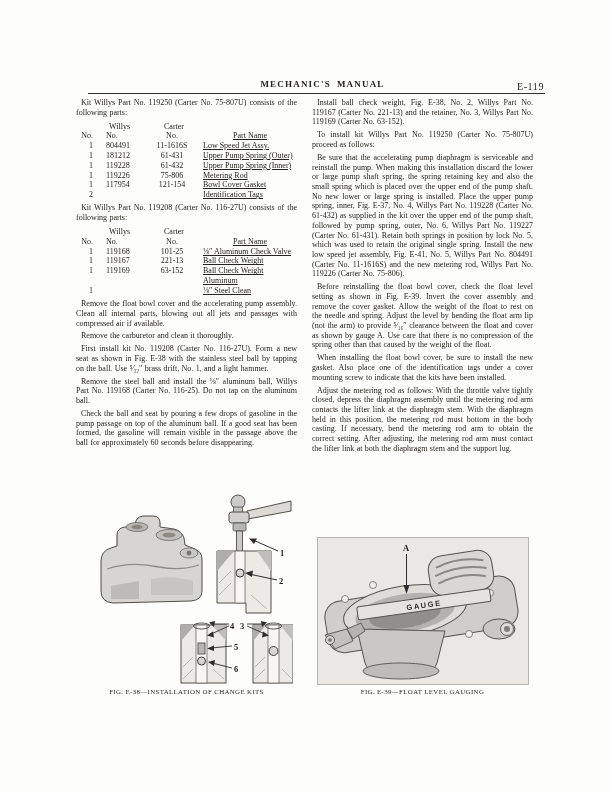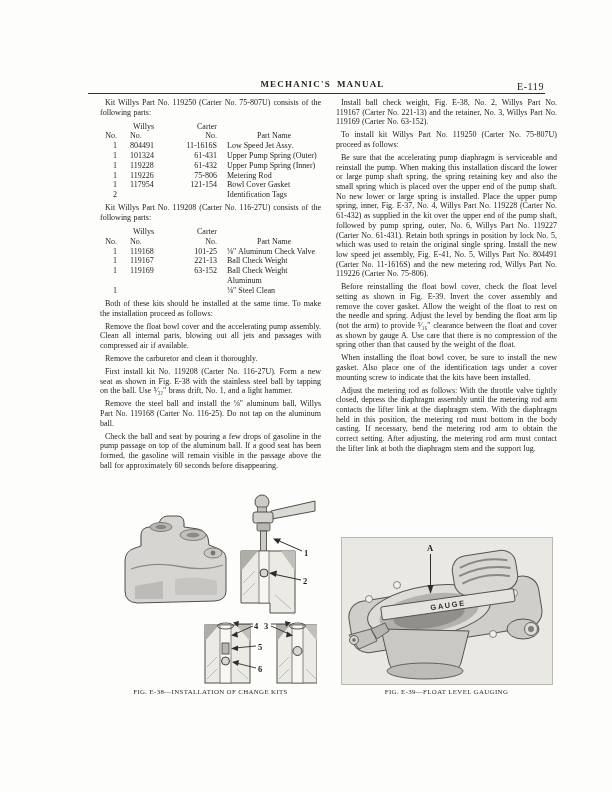--- a/index.html
+++ b/index.html
@@ -21,36 +21,36 @@
   .header-title {
     position:absolute; left:12px; right:0; top:1px; text-align:center;
     font-size:9px; font-weight:bold; letter-spacing:1.2px; word-spacing:2.5px;
   }
   .page-num {
     position:absolute; right:1px; top:2.5px;
     font-size:10px; letter-spacing:0.6px;
   }
   
   .columns {
-    position:absolute; left:100px; top:98px; width:457px; height:597px;
+    position:absolute; left:76px; top:98px; width:457px; height:597px;
     display:flex; gap:15px;
   }
   .col { width:221px; display:flex; flex-direction:column; }
   .para {
     font-size:8px; line-height:9.7px; text-align:justify;
     text-indent:5px; margin-bottom:3.2px;
     word-spacing:0.3px;
   }
   
   .parts-table { margin:1px 0 3.5px 2px; font-size:8px; }
   .pt-line { display:flex; line-height:9.8px;gap:6px; }
   .ptc-qty   { width:15px; text-align:right; flex:none; }
   .ptc-willys{ width:40px; text-align:left; padding-left:7px; flex:none; }
-  .ptc-carter{ width:48px; text-align:right; padding-left:6px; flex:none; }
-  .ptc-name  { flex:1; padding-left:4px; }
+  .ptc-carter{ width:48px; text-align:center; padding-left:6px; flex:none; }
+  .ptc-name  { flex:1; padding-left:4px;text-decoration:underline; }
   .pt-group .ptc-willys, .pt-group .ptc-carter { padding-left:10px; }
   .pt-head .ptc-name { text-align:center; }
   
   .figure { margin-top:auto; }
   .figure svg { display:block; margin:0 auto; }
   .fig-caption {
     text-align:center; font-size:6.9px; letter-spacing:0.35px;
     margin-top:3px; white-space:nowrap; color:#2c2a26;
   }
   .photo-panel { }
@@ -87,21 +87,21 @@
           <span class="ptc-name">Part Name</span>
         </div>
         <div class="pt-line">
           <span class="ptc-qty">1</span>
           <span class="ptc-willys">804491</span>
           <span class="ptc-carter">11-1616S</span>
           <span class="ptc-name">Low Speed Jet Assy.</span>
         </div>
         <div class="pt-line">
           <span class="ptc-qty">1</span>
-          <span class="ptc-willys">101324</span>
+          <span class="ptc-willys">181212</span>
           <span class="ptc-carter">61-431</span>
           <span class="ptc-name">Upper Pump Spring (Outer)</span>
         </div>
         <div class="pt-line">
           <span class="ptc-qty">1</span>
           <span class="ptc-willys">119228</span>
           <span class="ptc-carter">61-432</span>
           <span class="ptc-name">Upper Pump Spring (Inner)</span>
         </div>
         <div class="pt-line">
@@ -158,21 +158,20 @@
           <span class="ptc-name">Ball Check Weight Aluminum</span>
         </div>
         <div class="pt-line">
           <span class="ptc-qty">1</span>
           <span class="ptc-willys"></span>
           <span class="ptc-carter"></span>
           <span class="ptc-name">⅛″ Steel Clean</span>
         </div>
       </div>
 
-      <p class="para">Both of these kits should be installed at the same time. To make the installation proceed as follows:</p>
       <p class="para">Remove the float bowl cover and the accelerating pump assembly. Clean all internal parts, blowing out all jets and passages with compressed air if available.</p>
       <p class="para">Remove the carburetor and clean it thoroughly.</p>
       <p class="para">First install kit No. 119208 (Carter No. 116-27U). Form a new seat as shown in Fig. E-38 with the stainless steel ball by tapping on the ball. Use ⁵⁄₃₂″ brass drift, No. 1, and a light hammer.</p>
       <p class="para">Remove the steel ball and install the ⅛″ aluminum ball, Willys Part No. 119168 (Carter No. 116-25). Do not tap on the aluminum ball.</p>
       <p class="para">Check the ball and seat by pouring a few drops of gasoline in the pump passage on top of the aluminum ball. If a good seat has been formed, the gasoline will remain visible in the passage above the ball for approximately 60 seconds before disappearing.</p>
 
       <div class="figure">
         <svg width="212" height="194" viewBox="0 0 212 194">
 
           <g>

